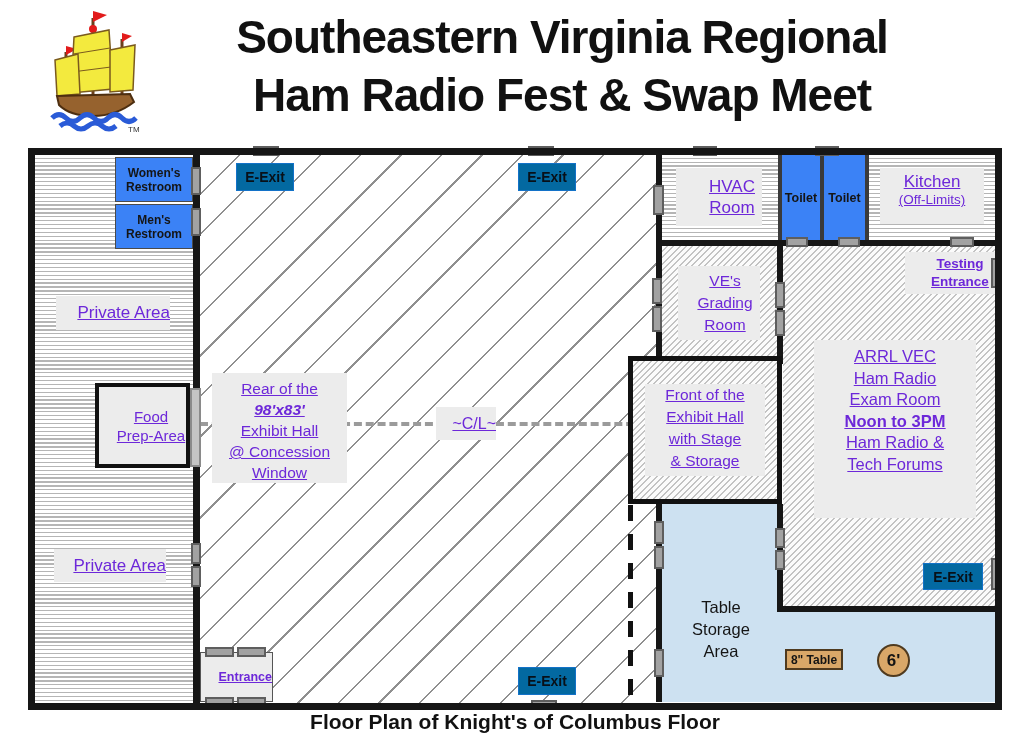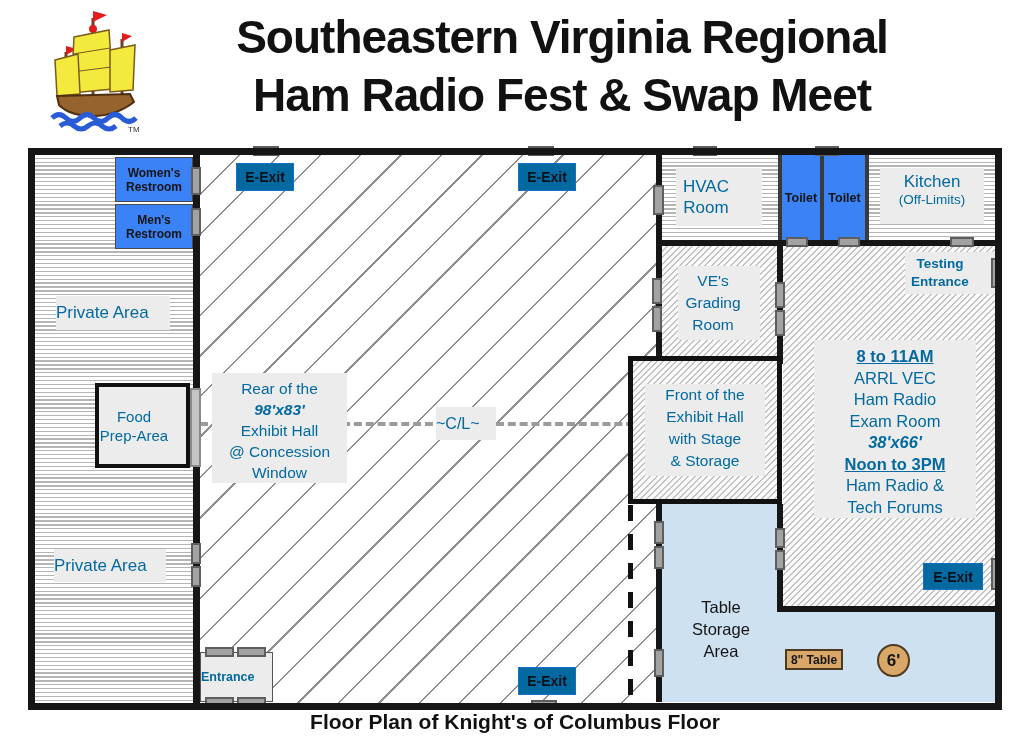--- a/index.html
+++ b/index.html
@@ -17,22 +17,22 @@
      background-image:repeating-linear-gradient(to bottom,#ffffff 0 2.6px,#b5b5b5 2.6px 3.9px);}
   .hatch-wide{background-color:#fff;
      background-image:repeating-linear-gradient(135deg,rgba(0,0,0,0) 0 27px,#8f8f8f 27px 28.6px);}
   .hatch-dense{background-color:#fbfbfb;
      background-image:repeating-linear-gradient(135deg,rgba(0,0,0,0) 0 3.1px,#c3c3c3 3.1px 4.5px);}
   
   .wall{background:#161616;z-index:5;}
   .door{background:#a2a2a2;border:2px solid #5e5e5e;z-index:7;}
   .window{background:#c4c4c4;border:2px solid #8a8a8a;z-index:7;}
   
-  .glabel{background:#ececec;color:#0369a1;display:flex;align-items:center;
-          justify-content:flex-start;text-align:center;z-index:6;}
+  .glabel{background:#ececec;color:#6d28d9;display:flex;align-items:center;
+          justify-content:flex-end;text-align:center;z-index:6;text-decoration:underline;}
   .blue-room{background:#3b82f6;border:1px solid #4a4a4a;color:#151515;display:flex;
              align-items:center;justify-content:center;text-align:center;
              font-weight:700;z-index:4;}
   .exit{background:#0369a1;border:1px solid #1372c8;color:#081018;font-weight:700;
         font-size:14px;display:flex;align-items:center;justify-content:center;z-index:7;}
   .plain-label{color:#151515;text-align:center;z-index:6;margin-top:16px;}
   .tan{background:#d9a768;border:2px solid #4f3a1f;color:#141414;display:flex;
        align-items:center;justify-content:center;z-index:7;}
   .caption{left:28px;top:710px;width:974px;text-align:center;font-weight:700;
            font-size:21px;color:#111;}
@@ -154,25 +154,23 @@
 <div class="abs glabel" style="left:678px;top:266px;width:82px;height:74px;font-size:15.5px;line-height:22px;">
   <span style="width:70px;">VE's Grading Room</span>
 </div>
 
 <div class="abs hatch-dense" style="left:783px;top:246px;width:212px;height:360px;z-index:3;"></div>
 <div class="abs glabel" style="left:905px;top:252px;width:90px;height:42px;font-weight:700;font-size:13.5px;line-height:18px;">
   <span style="width:70px;">Testing Entrance</span>
 </div>
 <div class="abs glabel" style="left:814px;top:340px;width:162px;height:178px;display:block;
             font-size:16.5px;line-height:21.5px;padding-top:6px;">
-  <div class="u">8 to 11AM</div>
   <div>ARRL VEC</div>
   <div>Ham Radio</div>
   <div>Exam Room</div>
-  <div class="bi">38'x66'</div>
   <div class="u">Noon to 3PM</div>
   <div>Ham Radio &amp;</div>
   <div>Tech Forums</div>
 </div>
 <div class="abs exit" style="left:923px;top:563px;width:60px;height:27px;">
   <span>E-Exit</span>
 </div>
 <div class="abs wall" style="left:780px;top:606px;width:222px;height:6px;"></div>
 
 <div class="abs hatch-dense" style="left:628px;top:356px;width:154px;height:148px;border:5px solid #111;z-index:5;"></div>

